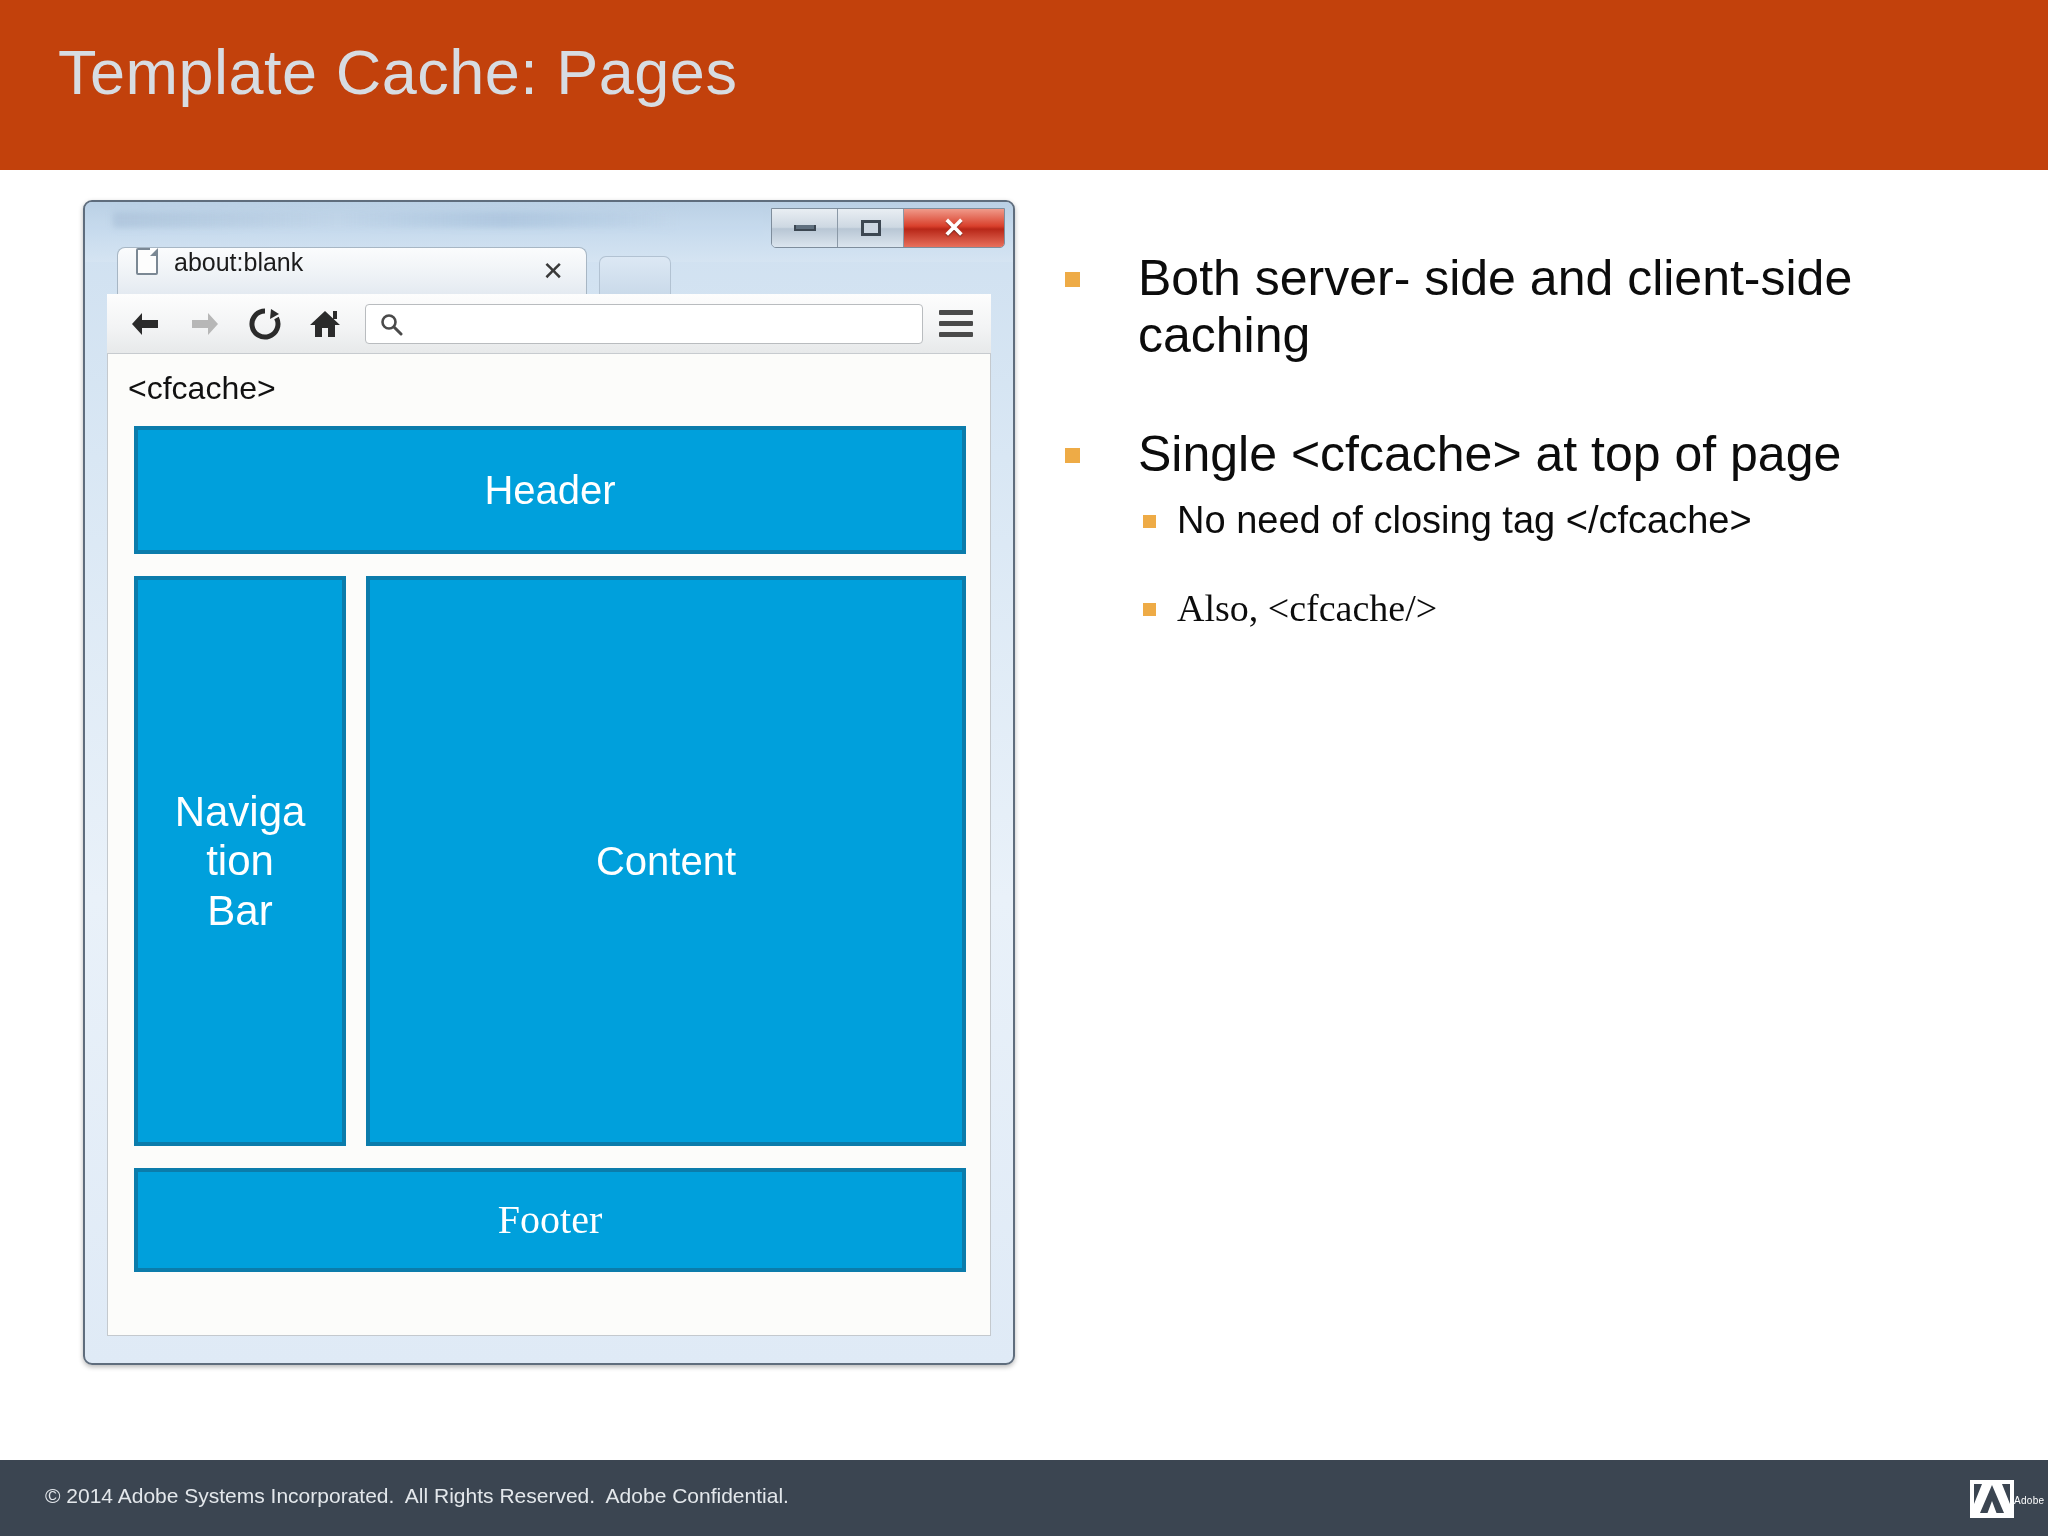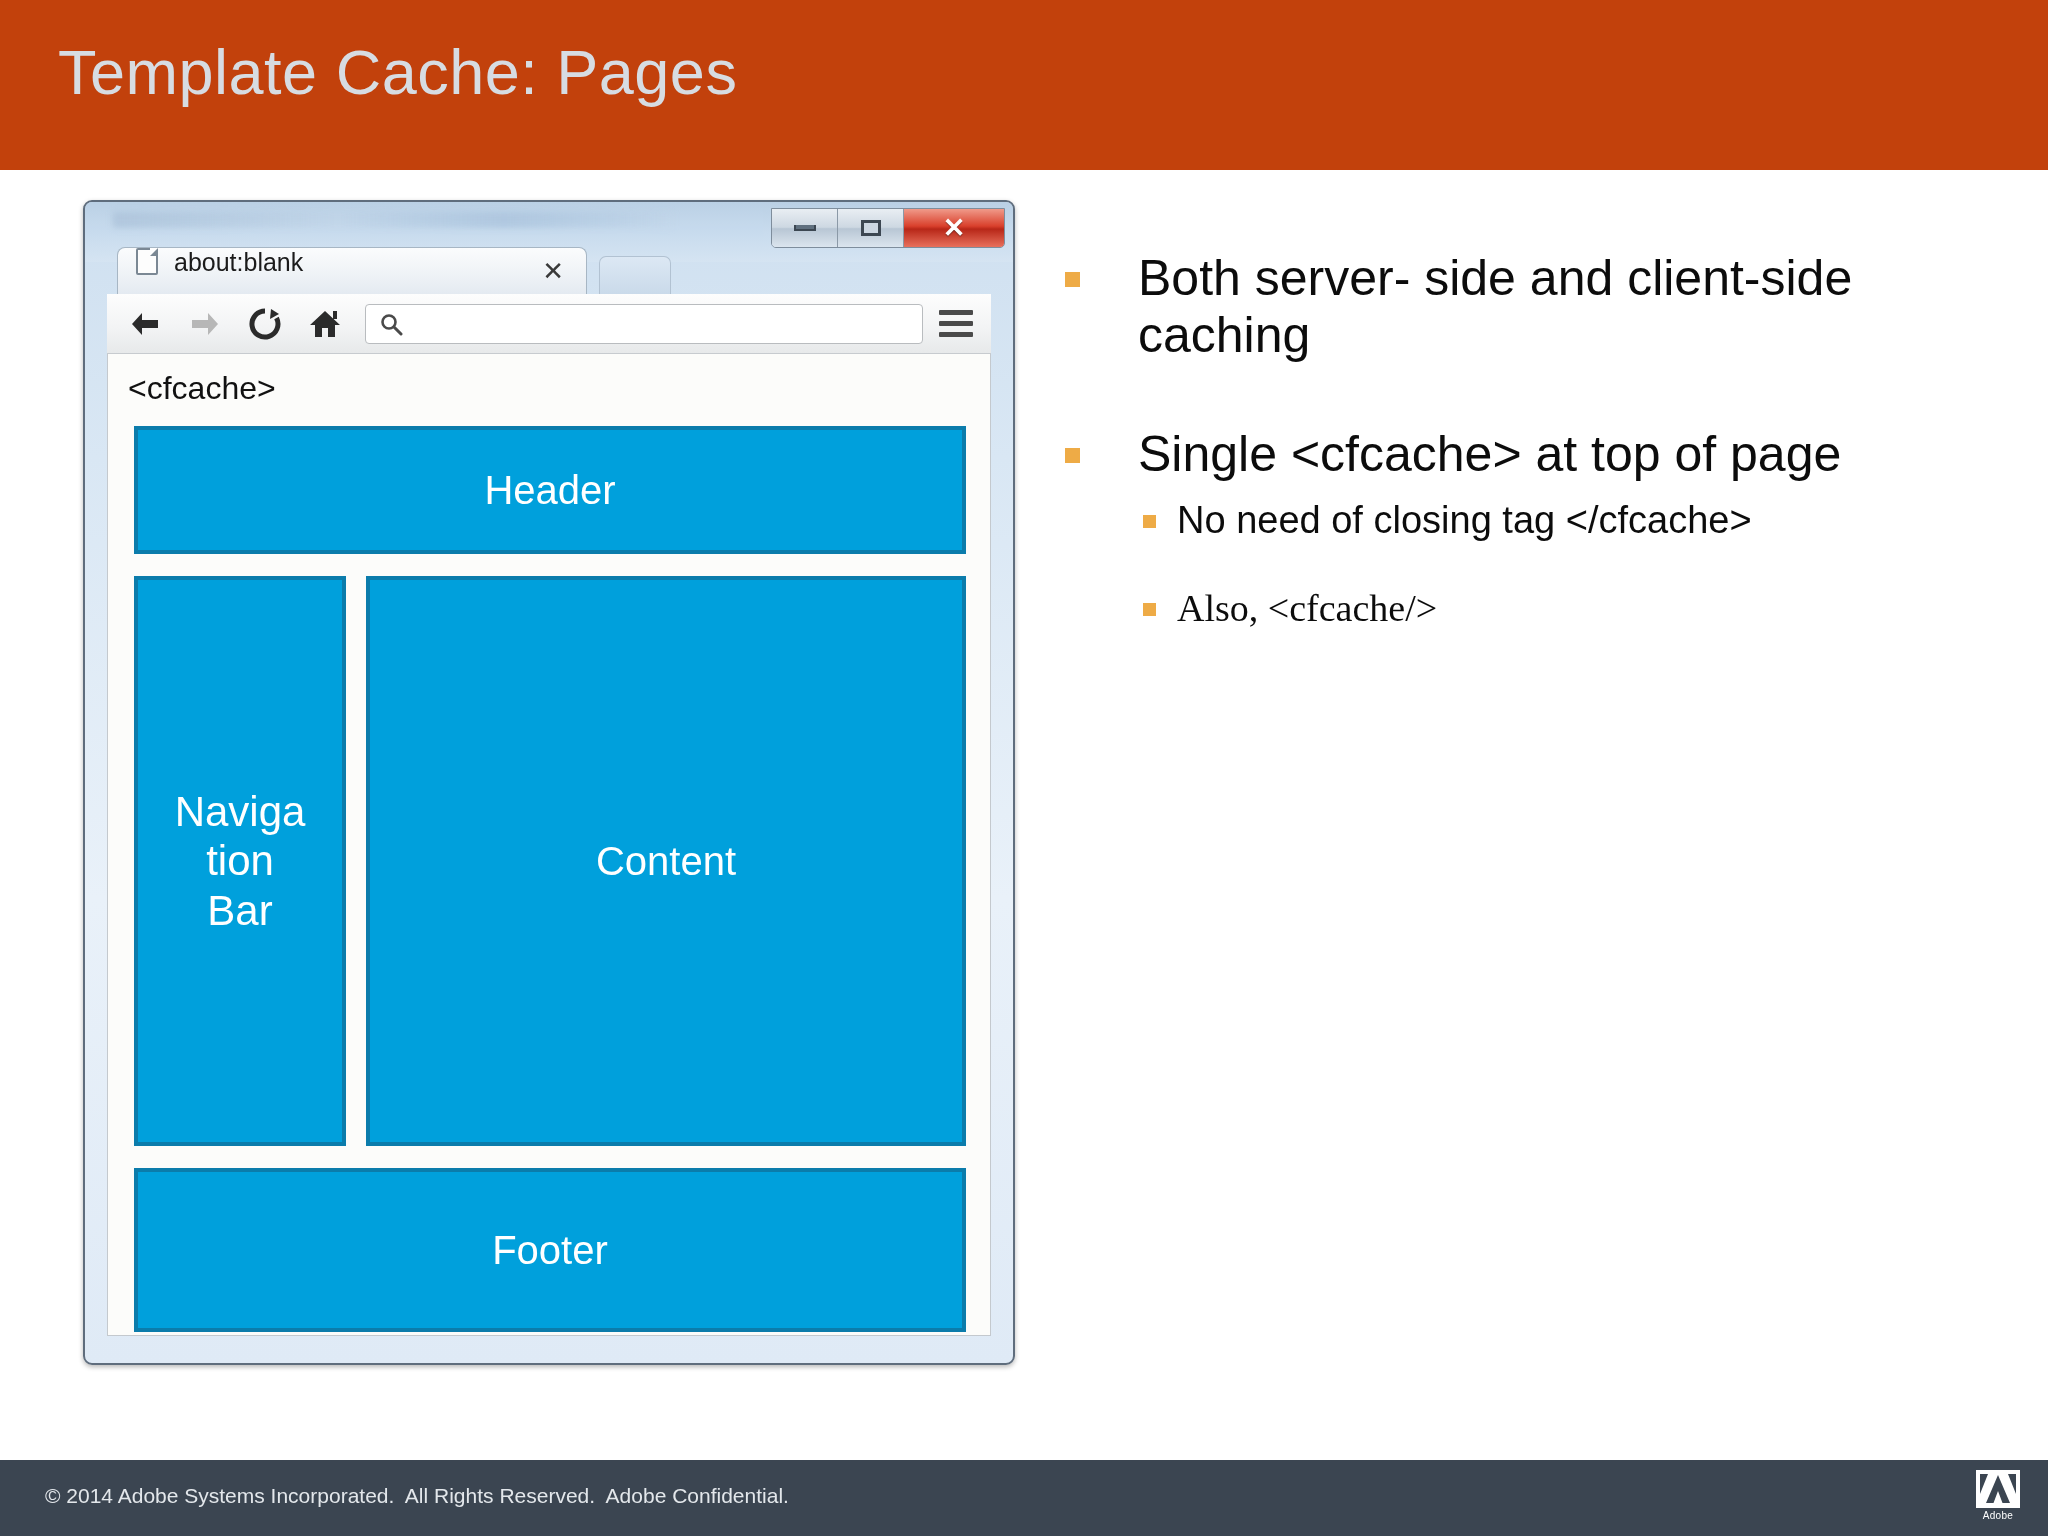--- a/index.html
+++ b/index.html
@@ -275,21 +275,21 @@
     align-items: center;
     justify-content: center;
     color: #ffffff;
     font-size: 40px;
     text-align: center;
     line-height: 1.17;
   }
   .block-header  { left: 26px;  top: 72px;  width: 832px; height: 128px; }
   .block-nav     { left: 26px;  top: 222px; width: 212px; height: 570px; font-size: 42px; }
   .block-content { left: 258px; top: 222px; width: 600px; height: 570px; }
-  .block-footer  { left: 26px;  top: 814px; width: 832px; height: 164px; }
+  .block-footer  { left: 26px;  top: 814px; width: 832px; height: 104px; font-family: Liberation Serif, serif; }
 
   
   .bullets {
     position: absolute;
     left: 1055px;
     top: 80px;
     width: 920px;
   }
   .bullet-l1 {
     position: relative;
@@ -342,21 +342,21 @@
     color: #e3e7eb;
     white-space: pre;
   }
   .adobe-logo {
     position: absolute;
     right: 22px;
     top: 10px;
     width: 56px;
     height: 58px;
     display: flex;
-    flex-direction: column;
+    flex-direction: row;
     align-items: center;
   }
   .adobe-mark {
     width: 44px;
     height: 38px;
     position: relative;
   }
   .adobe-word {
     font-size: 10px;
     color: #ffffff;

